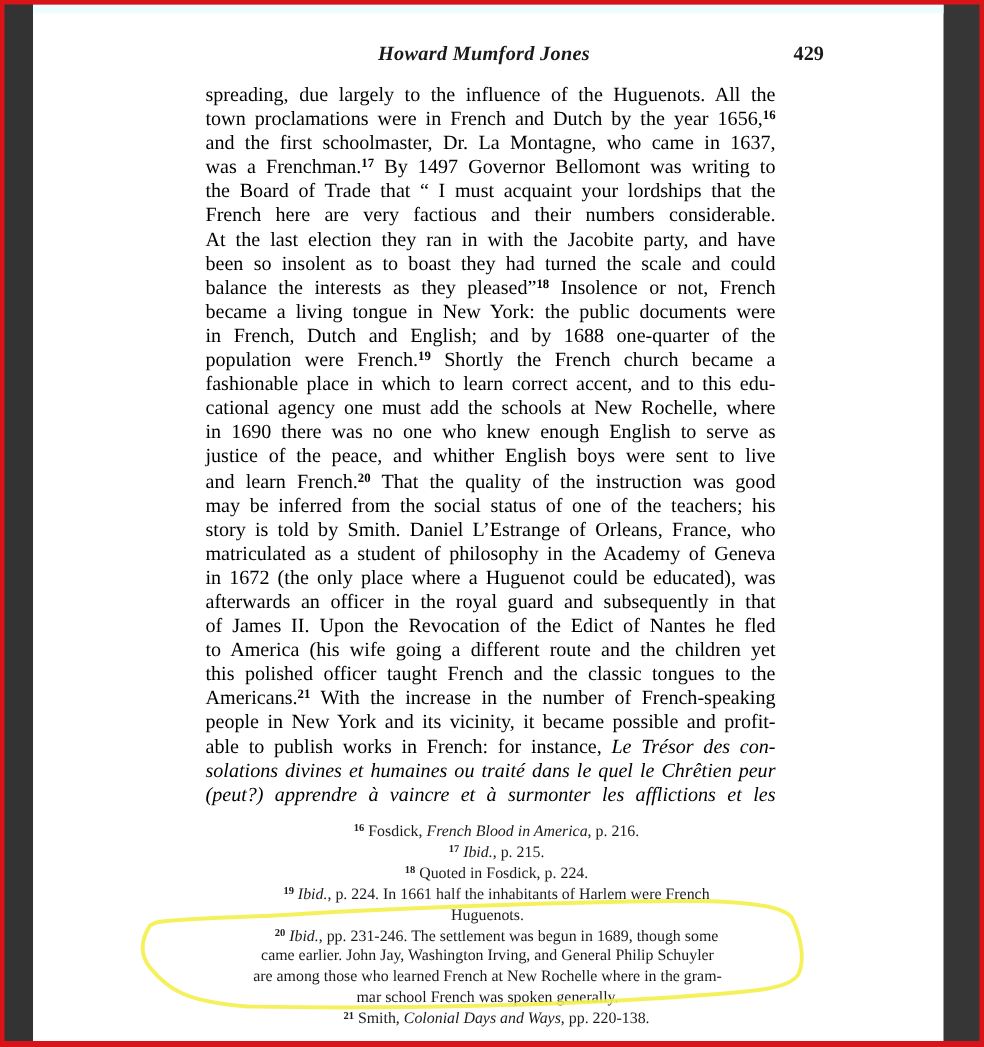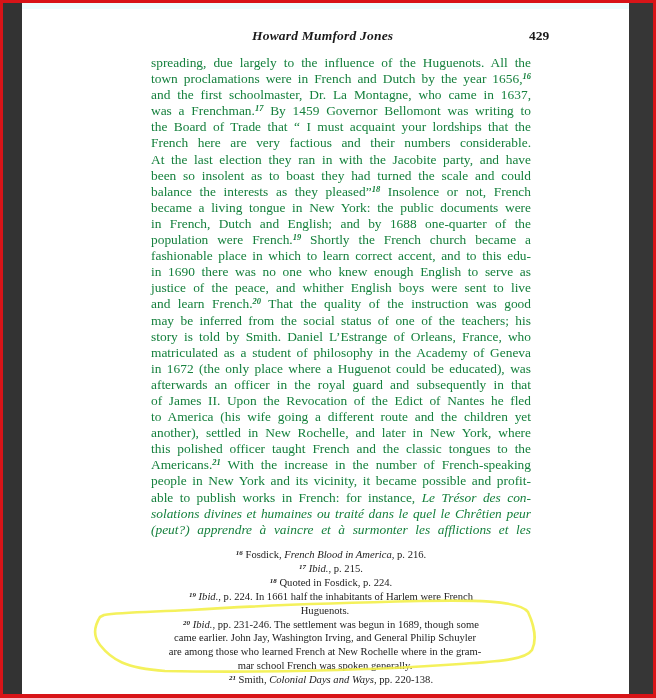--- a/index.html
+++ b/index.html
@@ -22,32 +22,32 @@
   .page::before {
     content: ""; position: absolute; left: 0; top: 0; width: 100%; height: 6px; background: #eefdfd;
   }
   .header {
     position: absolute; top: 25px; left: 0; width: 607px; height: 20px;
     font-family: "Liberation Serif", serif; color: #1a1a1a; font-weight: bold;
   }
   .running-head { position: absolute; left: 230px; font-style: italic; font-size: 13.5px; letter-spacing: 0.2px; }
   .page-number { position: absolute; left: 467px; font-size: 13.5px; margin-left: 40px; }
   .body-text {
-    position: absolute; left: 129px; top: 52px; width: 380px;
+    position: absolute; left: 115px; top: 52px; width: 380px;
     font-family: "Liberation Serif", serif; font-size: 13.4px; line-height: 16.1px;
-    color: #15803d; text-align: justify;
+    color: #000000; text-align: justify;
   }
   .body-text .line { display: block; white-space: nowrap; text-align-last: justify; text-align: justify; }
   .footnotes {
     position: absolute; left: 113px; top: 545px; width: 380px;
     font-family: "Liberation Serif", serif; font-size: 10.6px; line-height: 13.9px; color: #1b1b1b; text-align: center;
   }
   .fn { display: block; white-space: nowrap; }
   .fn.indent { padding-left: 12px; }
-  sup.ref { font-size: 8.5px; vertical-align: 4px; line-height: 0; font-weight: bold; font-style: italic; }
+  sup.ref { font-size: 8.5px; vertical-align: 4px; line-height: 0; font-weight: bold; }
   .fn sup.ref { font-size: 7px; vertical-align: 3px; }
   i, .it { font-style: italic; }
   .annotation {
     position: absolute; left: 0; top: 0; width: 656px; height: 698px; pointer-events: none; z-index: 4;
   }
 </style>
 </head>
 <body>
 
 <div class="side-left"></div>
@@ -56,41 +56,41 @@
 <div class="page">
   <div class="header">
     <span class="running-head">Howard Mumford Jones</span>
     <span class="page-number">429</span>
   </div>
 
   <div class="body-text" id="body-text">
       <span class="line"><span>spreading, due largely to the influence of the Huguenots.  All the</span></span>
       <span class="line"><span>town proclamations were in French and Dutch by the year 1656,</span><sup class="ref">16</sup></span>
       <span class="line"><span>and the first schoolmaster, Dr. La Montagne, who came in 1637,</span></span>
-      <span class="line"><span>was a Frenchman.</span><sup class="ref">17</sup><span>  By 1459 Governor Bellomont was writing to</span></span>
+      <span class="line"><span>was a Frenchman.</span><sup class="ref">17</sup><span>  By 1497 Governor Bellomont was writing to</span></span>
       <span class="line"><span>the Board of Trade that “ I must acquaint your lordships that the</span></span>
       <span class="line"><span>French here are very factious and their numbers considerable.</span></span>
       <span class="line"><span>At the last election they ran in with the Jacobite party, and have</span></span>
       <span class="line"><span>been so insolent as to boast they had turned the scale and could</span></span>
       <span class="line"><span>balance the interests as they pleased”</span><sup class="ref">18</sup><span>  Insolence or not, French</span></span>
       <span class="line"><span>became a living tongue in New York: the public documents were</span></span>
       <span class="line"><span>in French, Dutch and English; and by 1688 one-quarter of the</span></span>
       <span class="line"><span>population were French.</span><sup class="ref">19</sup><span>  Shortly the French church became a</span></span>
       <span class="line"><span>fashionable place in which to learn correct accent, and to this edu-</span></span>
+      <span class="line"><span>cational agency one must add the schools at New Rochelle, where</span></span>
       <span class="line"><span>in 1690 there was no one who knew enough English to serve as</span></span>
       <span class="line"><span>justice of the peace, and whither English boys were sent to live</span></span>
       <span class="line"><span>and learn French.</span><sup class="ref">20</sup><span> That the quality of the instruction was good</span></span>
       <span class="line"><span>may be inferred from the social status of one of the teachers; his</span></span>
       <span class="line"><span>story is told by Smith.  Daniel L’Estrange of Orleans, France, who</span></span>
       <span class="line"><span>matriculated as a student of philosophy in the Academy of Geneva</span></span>
       <span class="line"><span>in 1672 (the only place where a Huguenot could be educated), was</span></span>
       <span class="line"><span>afterwards an officer in the royal guard and subsequently in that</span></span>
       <span class="line"><span>of James II.  Upon the Revocation of the Edict of Nantes he fled</span></span>
       <span class="line"><span>to America (his wife going a different route and the children yet</span></span>
-      <span class="line"><span>another), settled in New Rochelle, and later in New York, where</span></span>
       <span class="line"><span>this polished officer taught French and the classic tongues to the</span></span>
       <span class="line"><span>Americans.</span><sup class="ref">21</sup><span>  With the increase in the number of French-speaking</span></span>
       <span class="line"><span>people in New York and its vicinity, it became possible and profit-</span></span>
       <span class="line"><span>able to publish works in French: for instance, </span><span class="it">Le Trésor des con-</span></span>
       <span class="line"><span class="it">solations divines et humaines ou traité dans le quel le Chrêtien peur</span></span>
       <span class="line"><span class="it">(peut?) apprendre à vaincre et à surmonter les afflictions et les</span></span>
     </div>
 
   <div class="footnotes" id="footnotes">
       <span class="fn indent"><sup class="ref">16</sup> <span>Fosdick, </span><span class="it">French Blood in America</span><span>, p. 216.</span></span>

